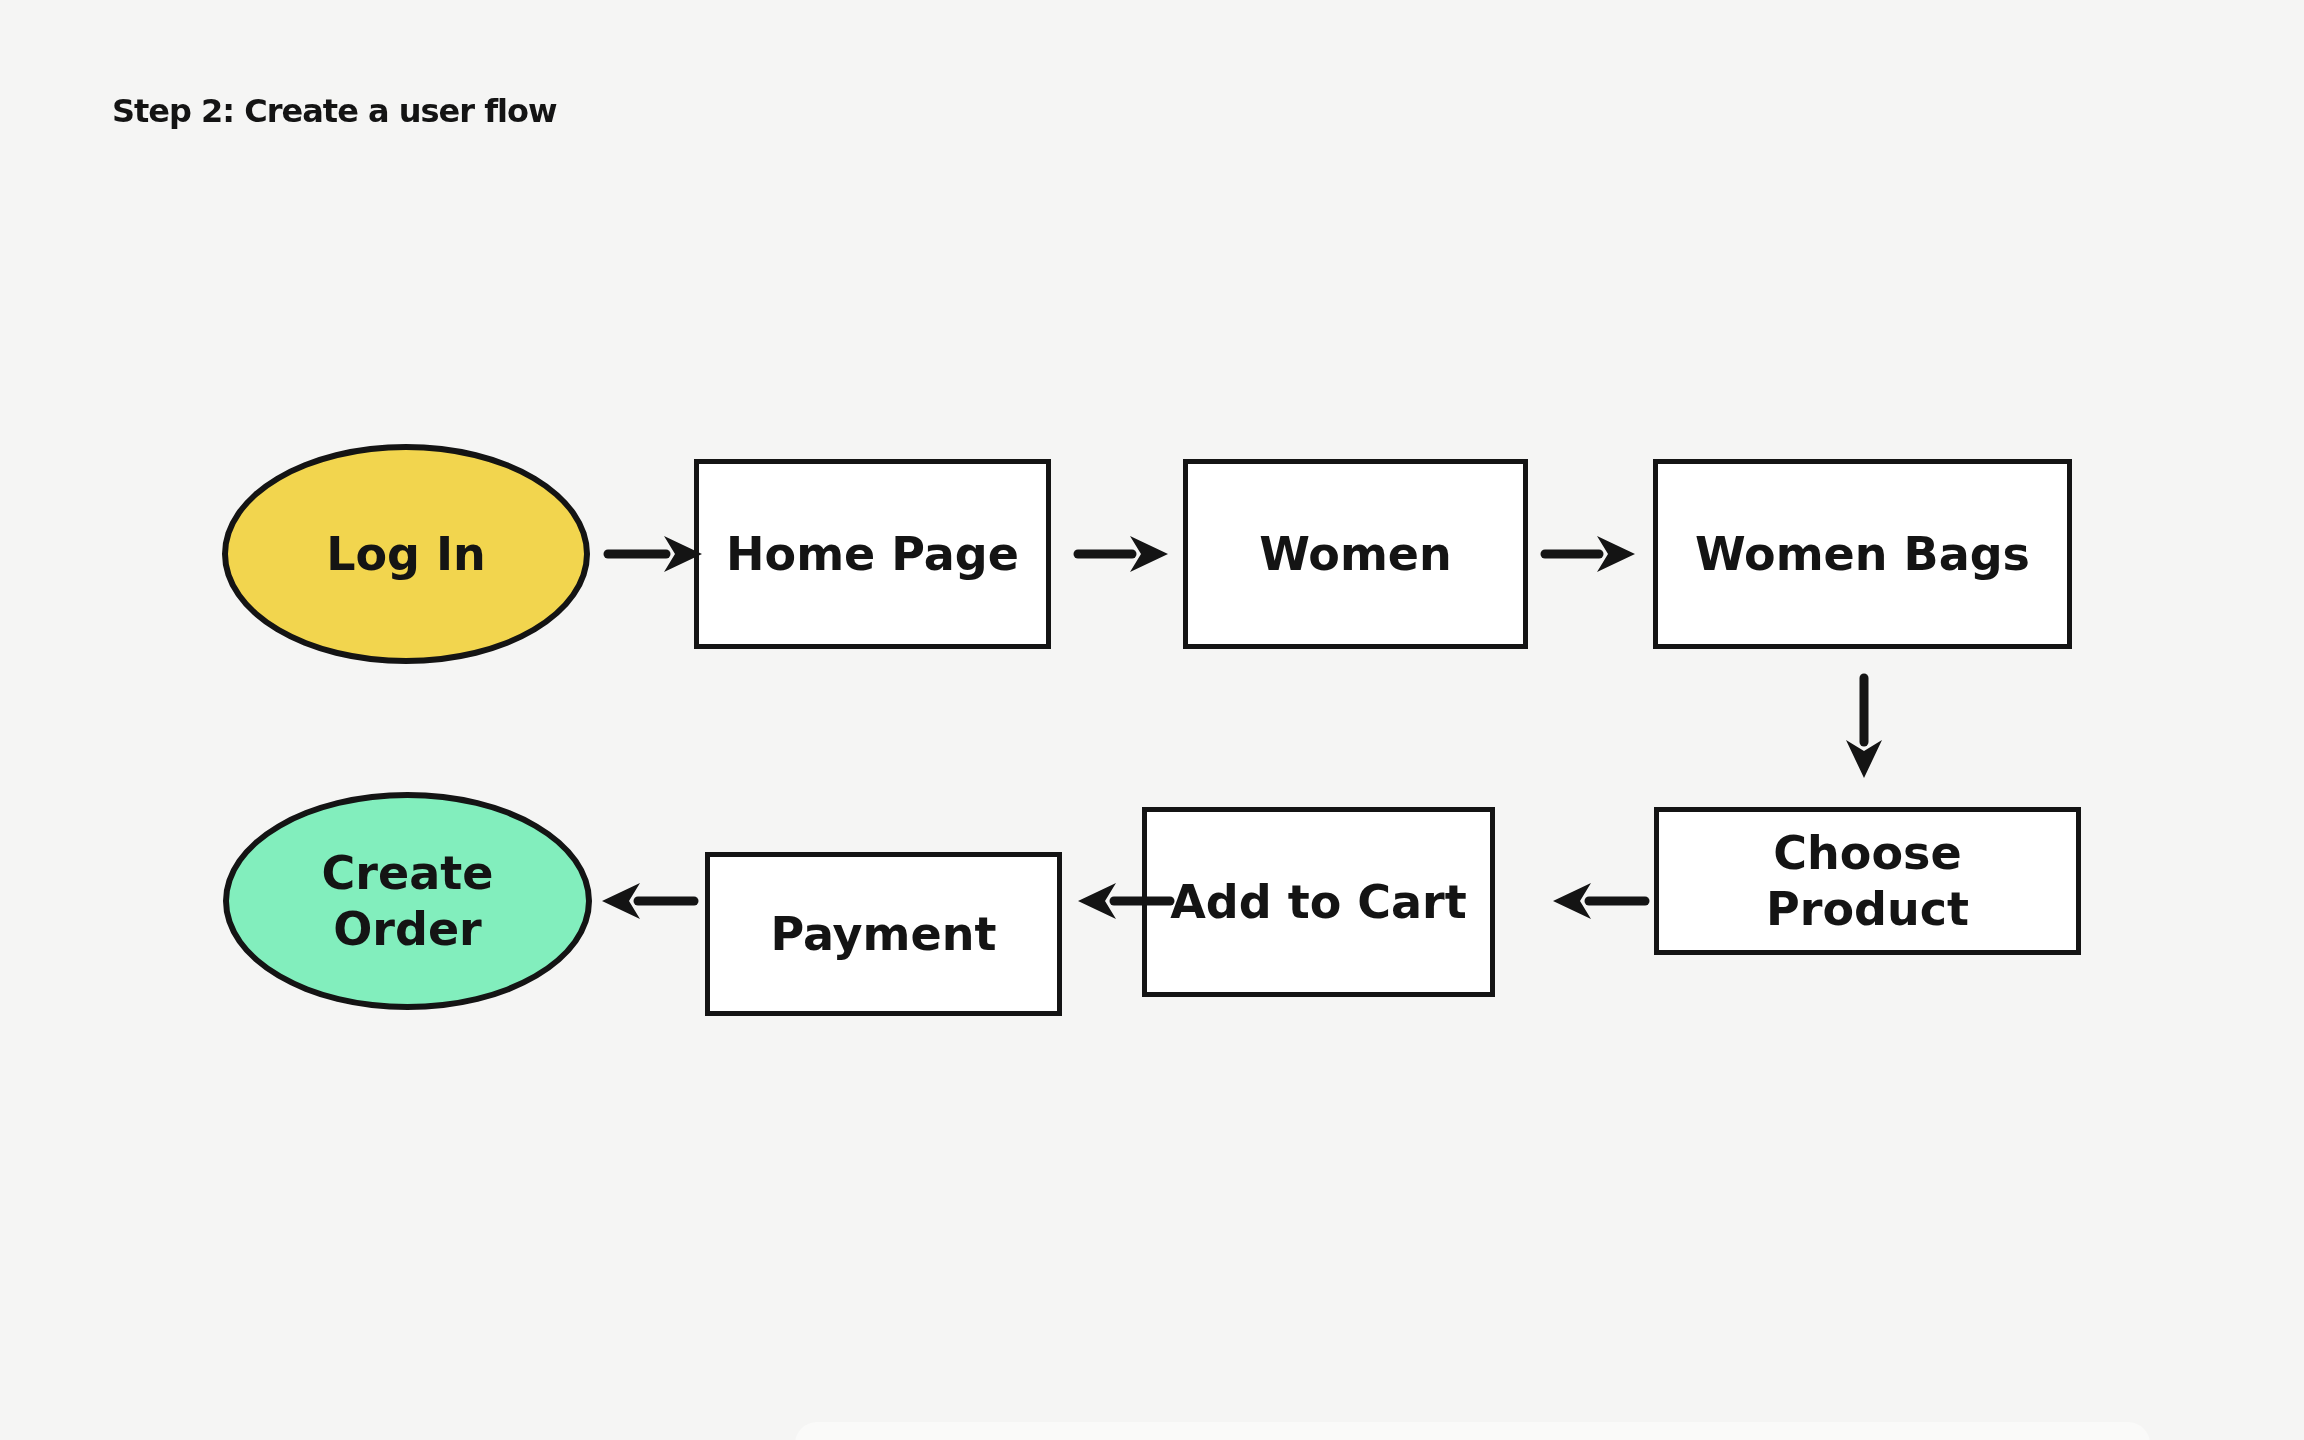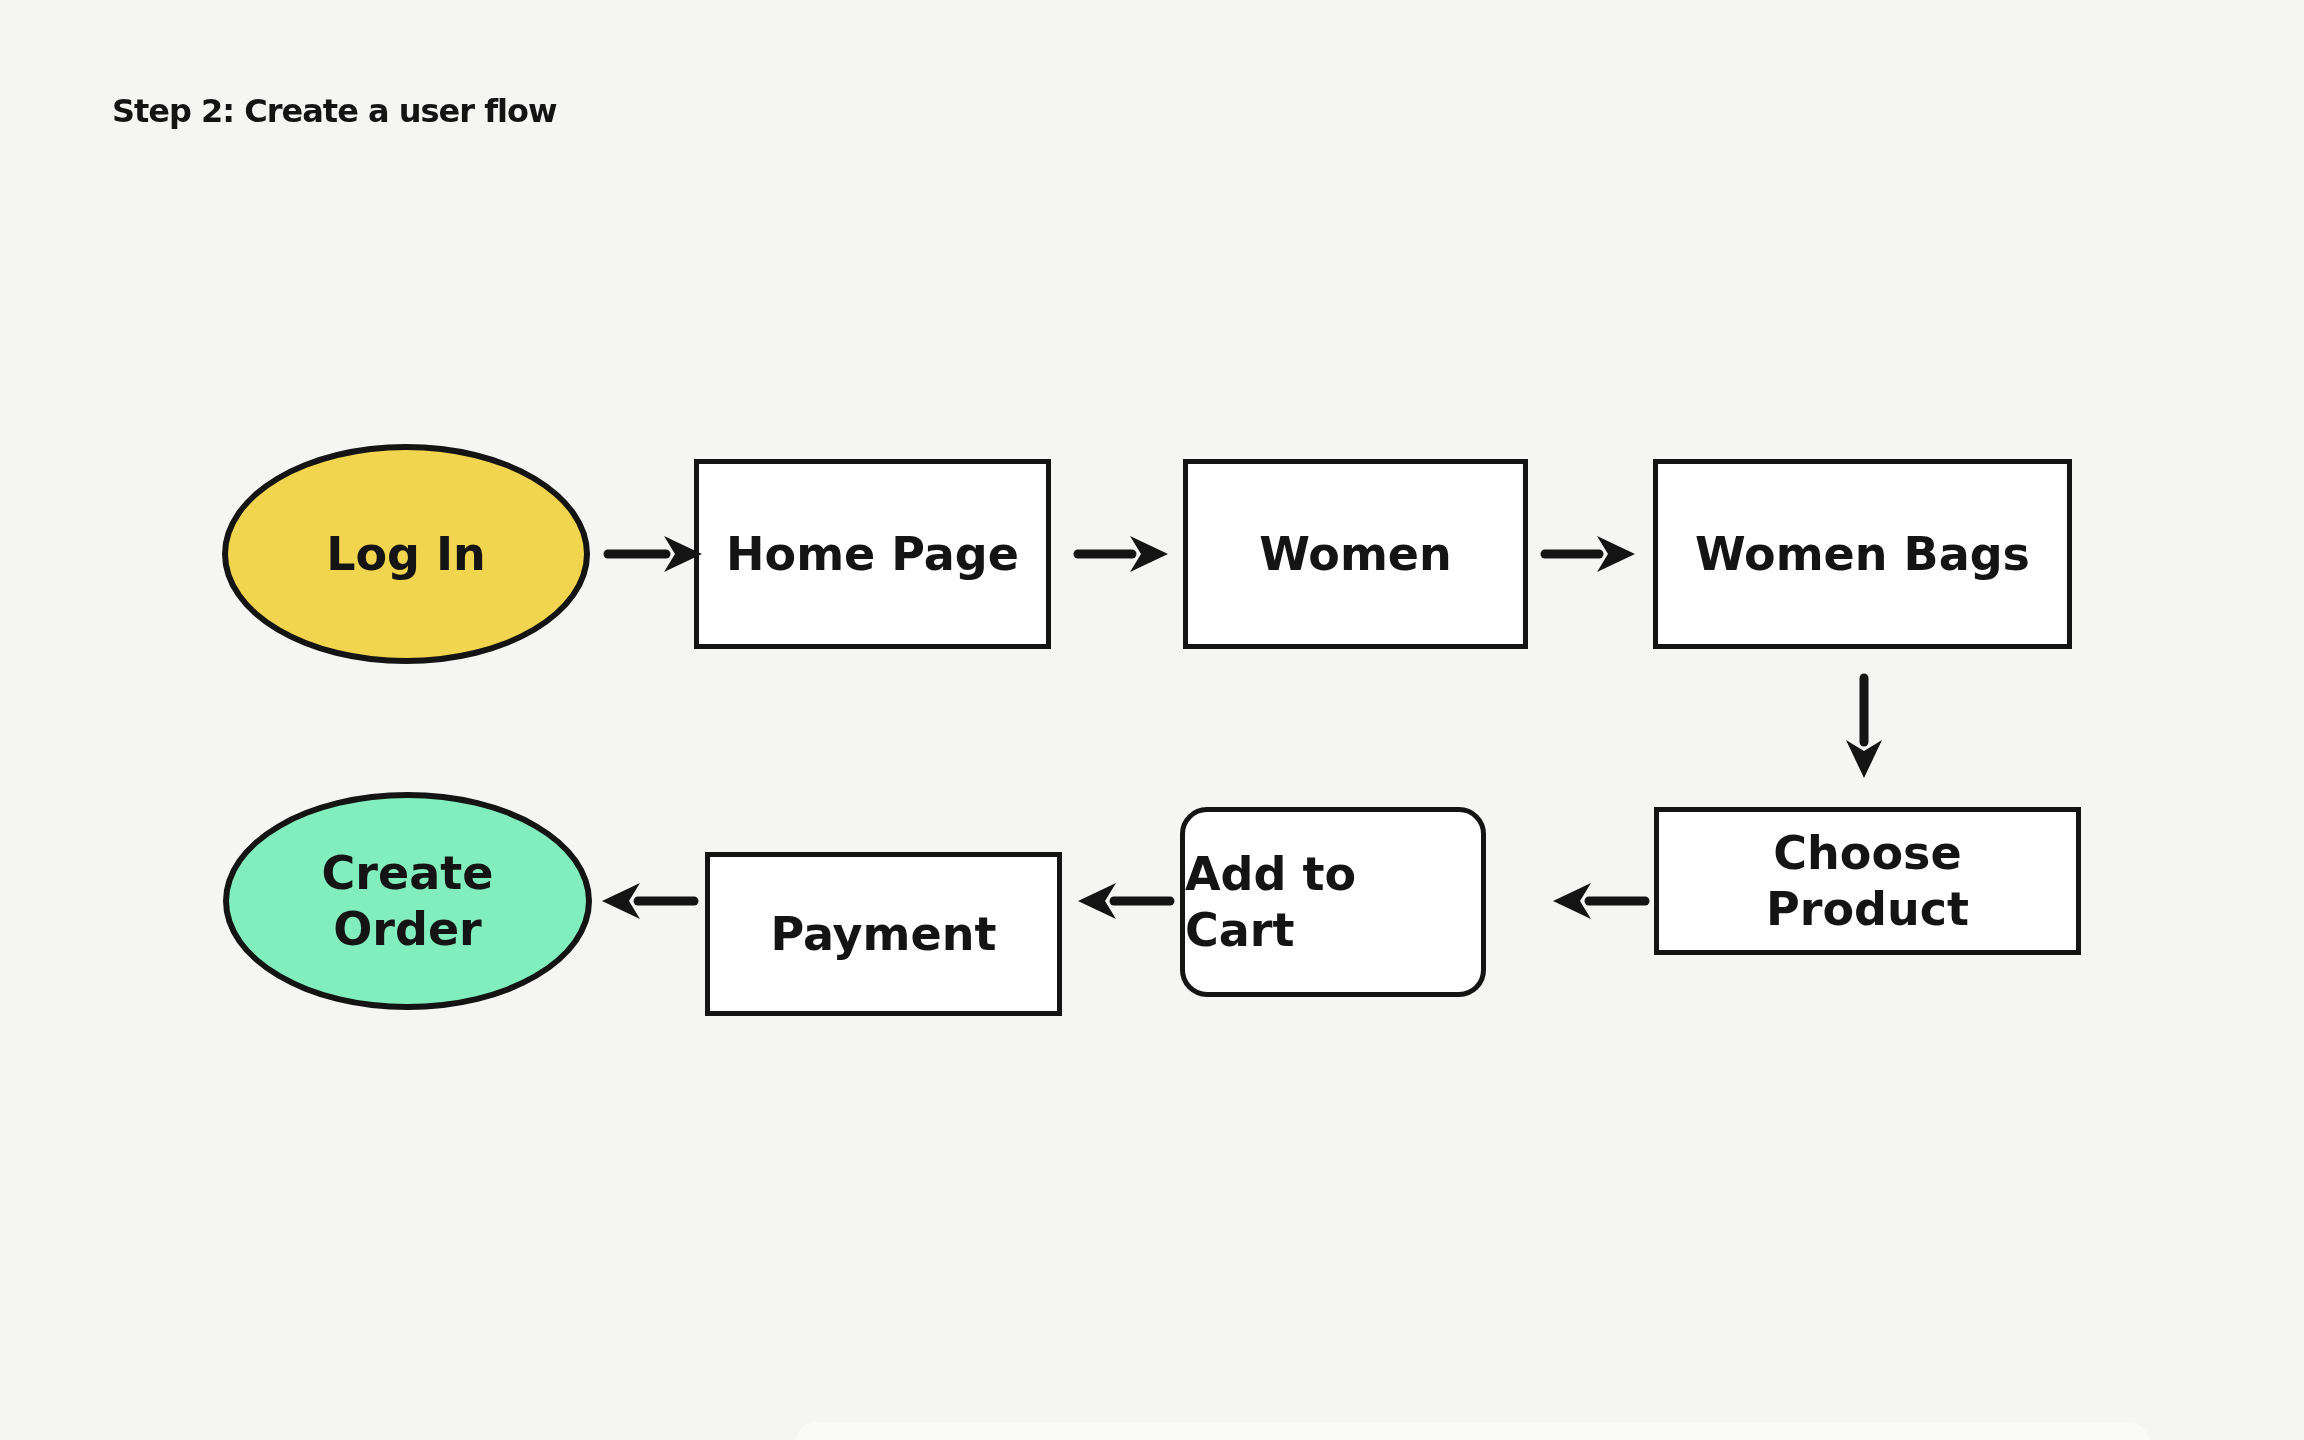--- a/index.html
+++ b/index.html
@@ -34,36 +34,36 @@
     flex-direction: column;
     align-items: center;
     justify-content: center;
     box-sizing: border-box;
     background: var(--boxfill, #ffffff);
     border: 5px solid var(--outline, #141414);
     color: var(--text, #141414);
     font-size: 46px;
     font-weight: 600;
     line-height: 1.22;
-    text-align: left;
+    text-align: center;
   }
   .node span { display: block; }
   .node.ellipse {
     border-radius: 50%;
     border-width: 6px;
   }
   .node.start { background: var(--startfill, #f2d54e); }
   .node.end   { background: var(--endfill, #82eebd); }
 
   .node.n-login          { left: 222px;  top: 444px; width: 368px; height: 220px; }
   .node.n-home-page      { left: 694px;  top: 459px; width: 357px; height: 190px; }
   .node.n-women          { left: 1183px; top: 459px; width: 345px; height: 190px; }
   .node.n-women-bags     { left: 1653px; top: 459px; width: 419px; height: 190px; }
   .node.n-choose-product { left: 1654px; top: 807px; width: 427px; height: 148px; }
-  .node.n-add-to-cart    { left: 1180px; top: 807px; width: 306px; height: 190px; border-radius: 27px; }
+  .node.n-add-to-cart    { left: 1142px; top: 807px; width: 353px; height: 190px; }
   .node.n-payment        { left: 705px;  top: 852px; width: 357px; height: 164px; }
   .node.n-confirm-order  { left: 223px;  top: 792px; width: 369px; height: 218px; }
 
   .arrow-layer {
     position: absolute;
     left: 0;
     top: 0;
     pointer-events: none;
   }
   .arrow-layer .stem {

